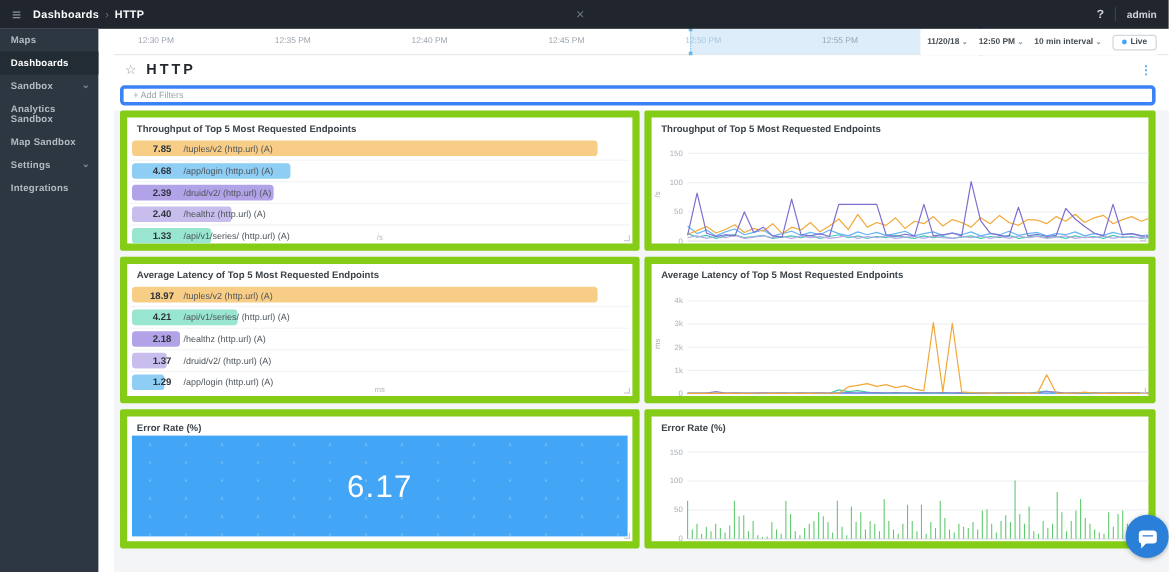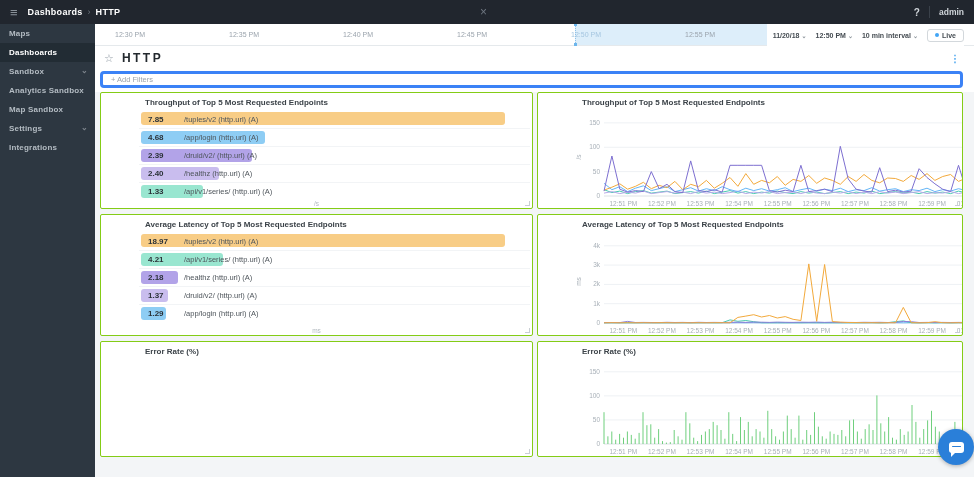--- a/index.html
+++ b/index.html
@@ -13,21 +13,21 @@
   .crumbs { display:flex; align-items:center; gap:5px; }
   .crumb { color:#fff; font-size:9px; font-weight:bold; letter-spacing:.3px; }
   .crumbs .sep { color:#6b737c; font-size:9px; }
   .topbar .close { position:absolute; left:480px; color:#6e7680; font-size:12px; cursor:pointer; }
   .top-right { position:absolute; right:10px; display:flex; align-items:center; gap:9px; }
   .help { color:#cfd4d9; font-size:10px; font-weight:bold; cursor:pointer; }
   .vdiv { width:1px; height:12px; background:#3a414a; }
   .user { color:#cfd4d9; font-size:8.5px; font-weight:bold; cursor:pointer; }
 
   
-  .sidebar { position:absolute; left:0; top:24px; width:95px; height:453px; background:#2d3741; z-index:4; }
+  .sidebar { position:absolute; left:0; top:24px; width:82px; height:453px; background:#2d3741; z-index:4; }
   .sb-item { position:relative; padding:5px 9px; font-size:8px; font-weight:bold; color:#b4bcc3;
              cursor:pointer; letter-spacing:.2px; }
   .sb-item.active { background:#222c34; color:#fff; }
   .sb-item .chev { position:absolute; right:7px; top:4px; color:#7e868e; font-size:8px; }
 
   
   .main { position:absolute; left:95px; top:24px; width:879px; height:453px; background:#fff; }
 
   .timebar { position:relative; height:22px; border-bottom:1px solid #e5e9ec; background:#fff; }
   .sel { position:absolute; left:480px; top:0; width:243px; height:21px; background:#ddeefa;
@@ -49,27 +49,27 @@
   .star { color:#9aa3ac; font-size:11px; cursor:pointer; }
   .titlerow h1 { font-size:12px; letter-spacing:2.5px; color:#23292e; font-weight:bold; }
   .kebab { position:absolute; right:14px; top:7px; color:#4fa8ef; font-size:10px; font-weight:bold; cursor:pointer; }
 
   .filters { height:17px; margin:3px 11px 4px 5px; border:3px solid #3b82f6; border-radius:4px;
              display:flex; align-items:center; padding-left:8px; font-size:7.5px; color:#9aa3ac; cursor:text; background:#fff; }
 
   .content { height:385px; background:#f3f5f7; padding:0 11px 0 5px;
              display:grid; grid-template-columns:433px 426px; grid-template-rows:117px 122px 116px auto;
              column-gap:4px; row-gap:5px; }
-  .panel { position:relative; background:#fff; border:1px solid #84cc16; border-radius:2px; overflow:hidden;padding-left:36px; }
+  .panel { position:relative; background:#fff; border:6px solid #84cc16; border-radius:2px; overflow:hidden; }
   .panel.wide { grid-column:1 / span 2; }
   .ptitle { font-size:8px; font-weight:bold; color:#3c4349; padding:5px 8px 3px; }
 
   
   .blist { margin:0 2px; }
-  .bl-row { position:relative; height:18px; display:flex; align-items:center; }
+  .bl-row { position:relative; height:18px; display:flex; align-items:center;text-align:center; }
   .bl-row + .bl-row { border-top:1px solid #f2f4f6; }
   .bl-bar { position:absolute; left:2px; top:2px; height:13px; border-radius:3px; }
   .bl-val { position:relative; z-index:1; margin-left:9px; width:36px; font-size:8px; font-weight:bold; color:#2b3238; }
   .bl-label { position:relative; z-index:1; font-size:7.5px; color:#4e555b; white-space:nowrap; }
   .unit { position:absolute; bottom:1px; left:0; right:0; text-align:center; font-size:6.5px; color:#b3bac0; }
 
   svg text.tick2 { font-size:6.5px; fill:#a8b0b8; font-family:"Liberation Sans", sans-serif; }
 
   
   .bignum { position:absolute; left:4px; right:4px; top:16px; bottom:4px; background:#42a5f5;
@@ -282,20 +282,23 @@
             <polyline points="30.0,90.7 37.9,90.8 45.8,90.7 53.6,90.8 61.5,90.7 69.4,90.8 77.3,90.8 85.1,90.7 93.0,90.8 100.9,90.7 108.8,90.8 116.7,90.7 124.5,90.8 132.4,90.7 140.3,90.7 148.2,90.8 156.0,90.8 163.9,90.7 171.8,90.8 179.7,90.7 187.6,90.8 195.4,90.7 203.3,90.8 211.2,90.7 219.1,90.8 226.9,90.7 234.8,90.7 242.7,90.8 250.6,90.7 258.4,90.8 266.3,90.7 274.2,90.8 282.1,90.7 290.0,90.8 297.8,90.7 305.7,90.8 313.6,90.7 321.5,90.7 329.3,90.8 337.2,90.7 345.1,90.8 353.0,90.7 360.9,90.8 368.7,90.7 376.6,90.8 384.5,90.7 392.4,90.8 400.2,90.7 408.1,90.8 416.0,90.8" stroke="#64b5f6" stroke-width="1" fill="none" stroke-linejoin="round"></polyline>
             <polyline points="30.0,90.8 37.9,90.7 45.8,90.8 53.6,90.7 61.5,90.8 69.4,90.7 77.3,90.7 85.1,90.8 93.0,90.7 100.9,90.8 108.8,90.7 116.7,90.8 124.5,90.7 132.4,90.7 140.3,90.8 148.2,90.7 156.0,87.9 163.9,89.3 171.8,88.5 179.7,89.7 187.6,90.7 195.4,90.8 203.3,90.7 211.2,90.8 219.1,90.7 226.9,90.8 234.8,90.7 242.7,90.7 250.6,90.8 258.4,90.7 266.3,90.8 274.2,90.7 282.1,90.8 290.0,90.7 297.8,90.7 305.7,90.8 313.6,90.7 321.5,89.7 329.3,88.9 337.2,90.7 345.1,90.8 353.0,90.7 360.9,90.8 368.7,90.7 376.6,90.8 384.5,90.7 392.4,90.7 400.2,90.8 408.1,90.7 416.0,90.8" stroke="#48c9b0" stroke-width="1" fill="none" stroke-linejoin="round"></polyline>
             <polyline points="30.0,90.6 37.9,90.5 45.8,90.6 53.6,89.4 61.5,90.5 69.4,90.4 77.3,90.5 85.1,90.6 93.0,90.3 100.9,90.5 108.8,90.4 116.7,90.6 124.5,90.3 132.4,90.5 140.3,90.4 148.2,90.5 156.0,90.3 163.9,90.2 171.8,90.4 179.7,90.1 187.6,90.2 195.4,90.4 203.3,90.1 211.2,90.3 219.1,90.4 226.9,90.2 234.8,90.3 242.7,90.1 250.6,90.4 258.4,90.2 266.3,90.5 274.2,90.4 282.1,90.5 290.0,90.3 297.8,90.4 305.7,90.3 313.6,90.5 321.5,90.4 329.3,89.4 337.2,89.7 345.1,90.5 353.0,90.4 360.9,90.5 368.7,90.4 376.6,90.5 384.5,90.4 392.4,90.5 400.2,90.4 408.1,90.5 416.0,90.5" stroke="#8d7fd8" stroke-width="1" fill="none" stroke-linejoin="round"></polyline>
             <polyline points="30.0,90.8 37.9,90.7 45.8,90.8 53.6,90.7 61.5,90.8 69.4,90.7 77.3,90.8 85.1,90.7 93.0,90.7 100.9,90.8 108.8,90.7 116.7,90.8 124.5,90.7 132.4,90.8 140.3,90.7 148.2,90.7 156.0,90.8 163.9,85.4 171.8,84.1 179.7,82.7 187.6,85.0 195.4,83.5 203.3,86.0 211.2,84.6 219.1,87.3 226.9,88.5 234.8,31.9 242.7,89.3 250.6,32.5 258.4,89.6 266.3,90.1 274.2,90.5 282.1,90.6 290.0,90.7 297.8,90.7 305.7,90.8 313.6,90.7 321.5,90.8 329.3,75.4 337.2,90.7 345.1,90.8 353.0,90.7 360.9,89.7 368.7,90.7 376.6,90.8 384.5,90.7 392.4,90.8 400.2,90.7 408.1,90.8 416.0,90.7" stroke="#f2a93b" stroke-width="1" fill="none" stroke-linejoin="round"></polyline>
           </svg>
         <span class="rs"></span>
       </section>
 
       <section class="panel">
         <h2 class="ptitle">Error Rate (%)</h2>
+        <div class="bignum">
+            <span>6.17</span>
+          </div>
         <span class="rs"></span>
       </section>
 
       <section class="panel">
         <h2 class="ptitle">Error Rate (%)</h2>
         <svg id="c-error" width="424" height="98">
             <line x1="30" x2="416" y1="85" y2="85" stroke="#dde2e6" stroke-width="1"></line>
             <text x="26" y="87" text-anchor="end" class="tick2">0</text>
             <line x1="30" x2="416" y1="60.9375" y2="60.9375" stroke="#eef1f4" stroke-width="1"></line>
             <text x="26" y="62.9375" text-anchor="end" class="tick2">50</text>

